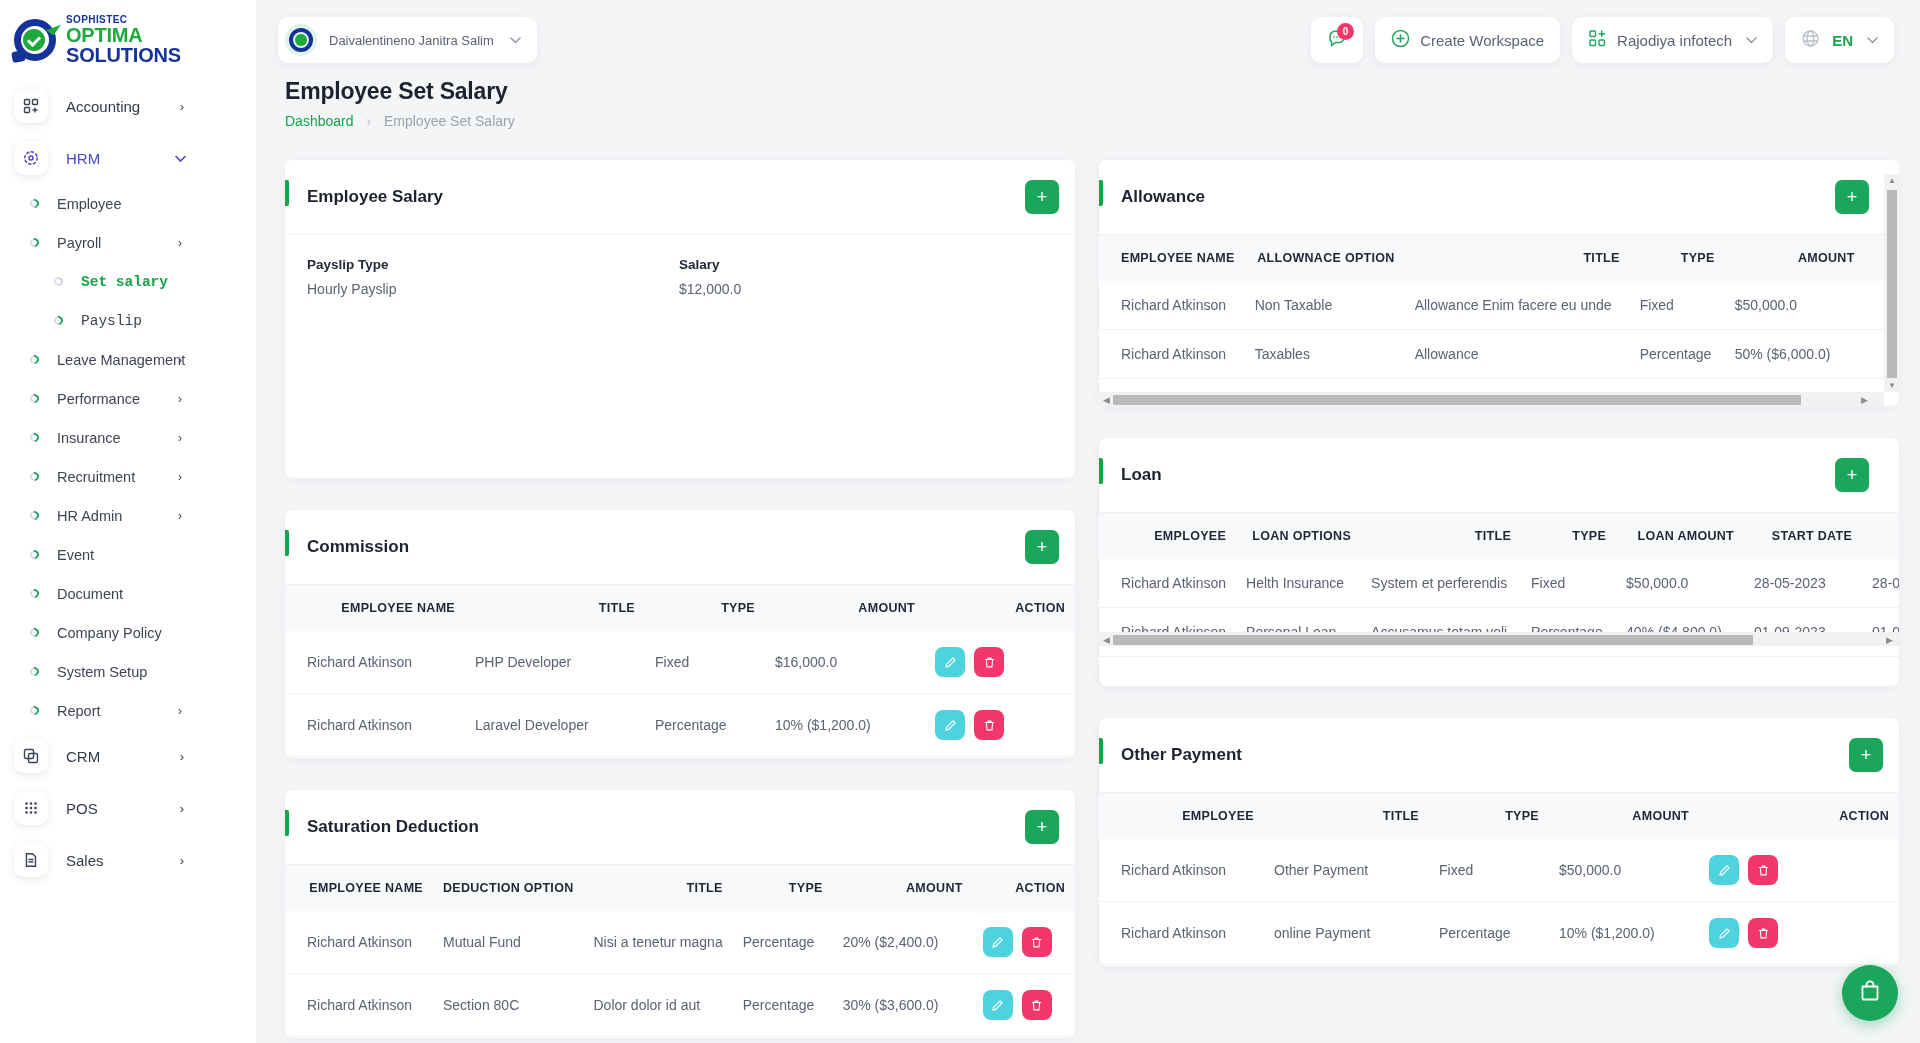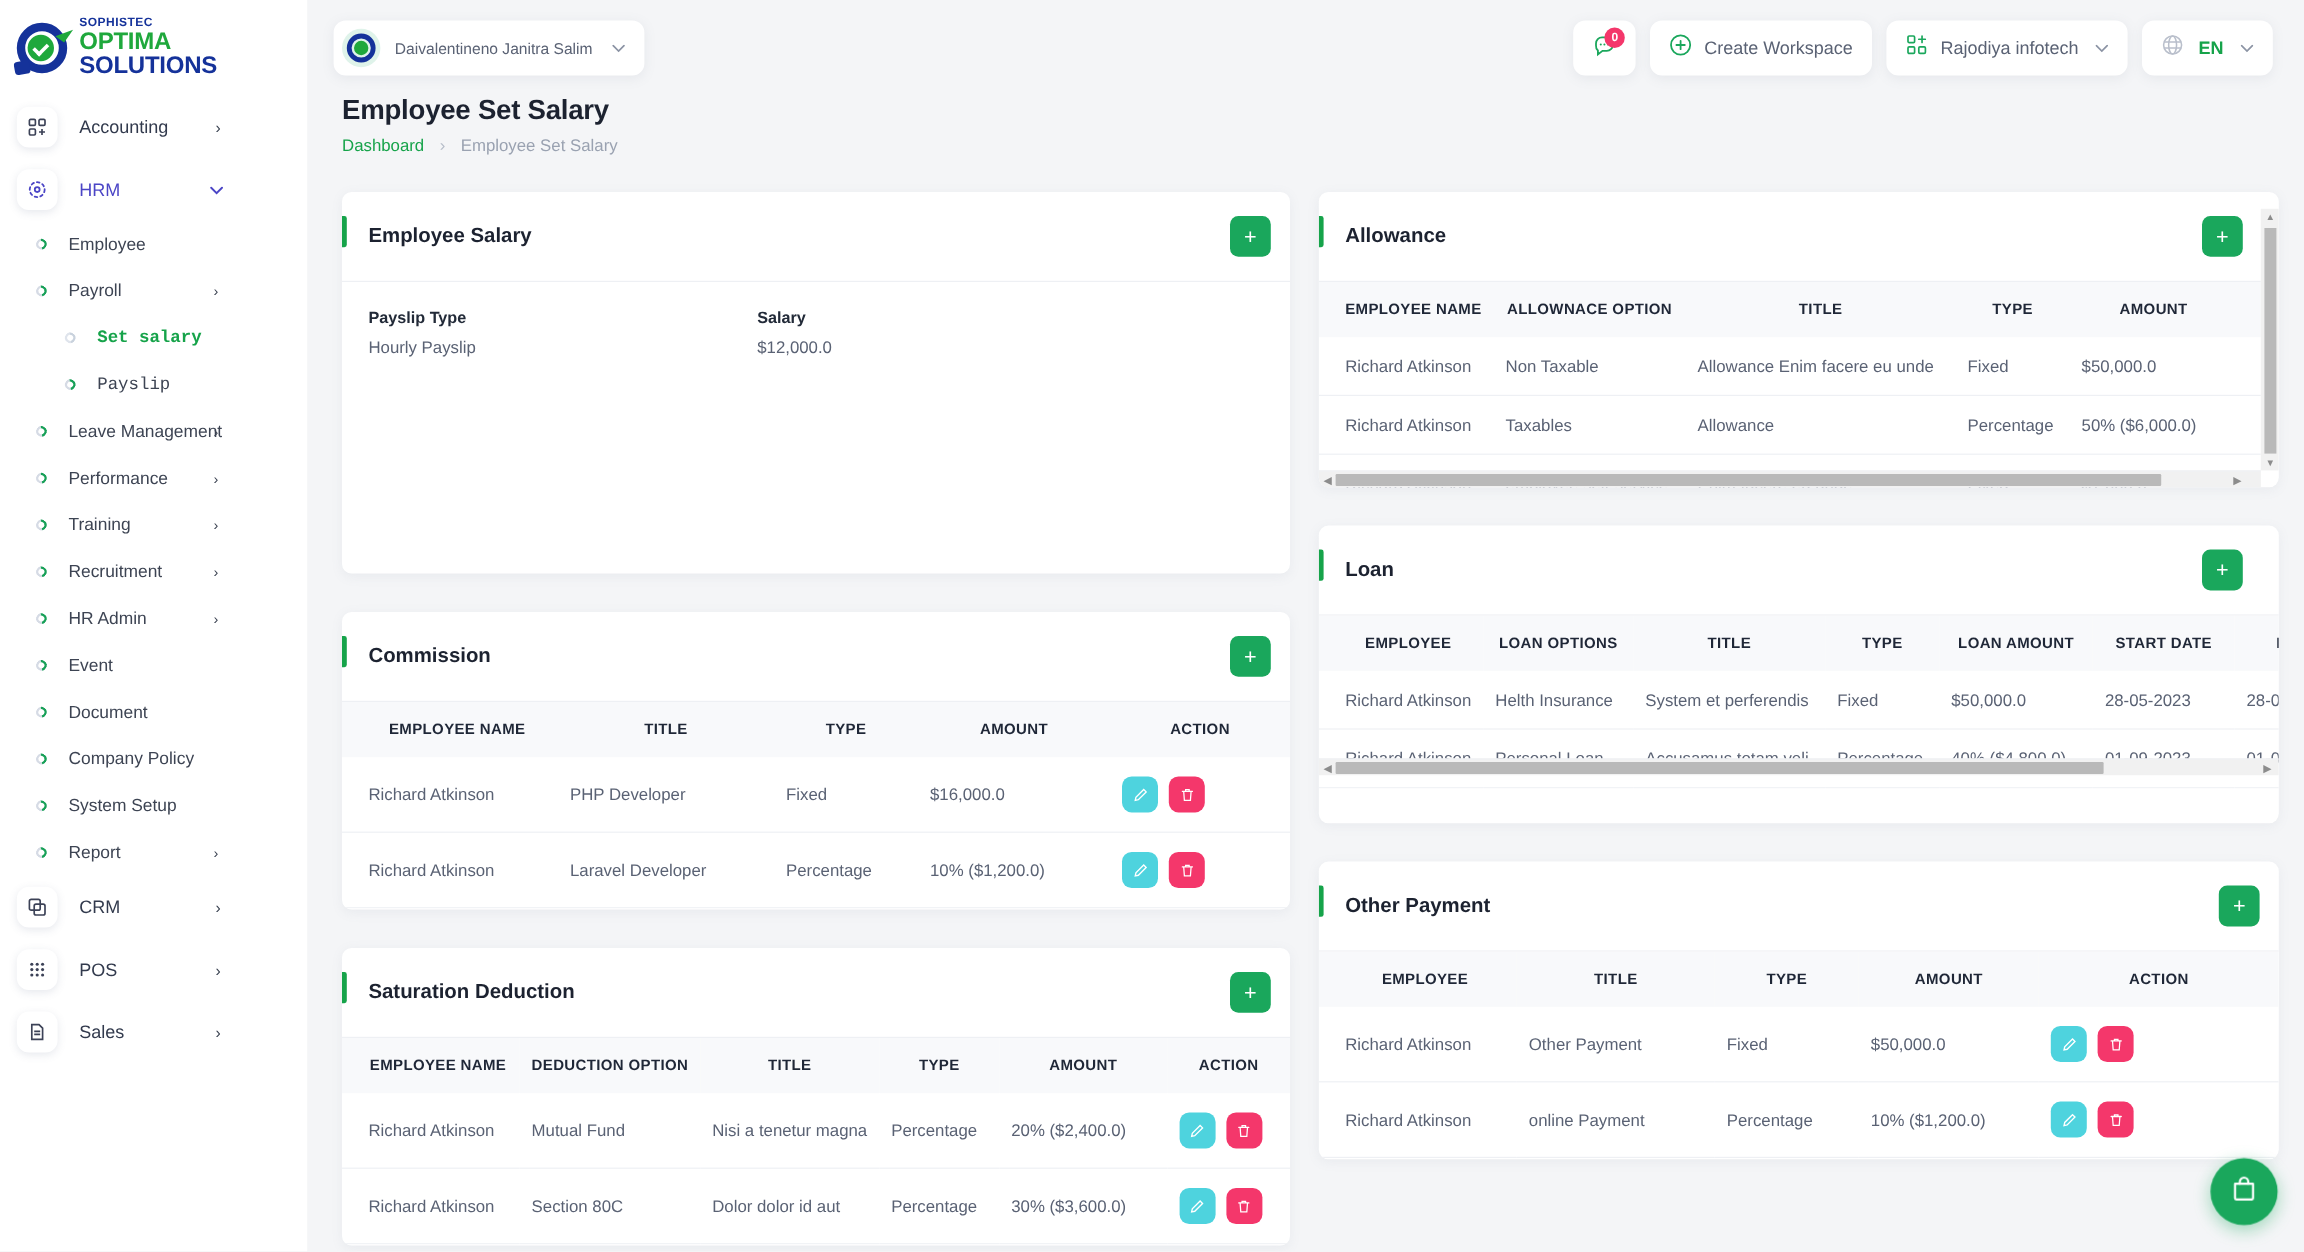--- a/index.html
+++ b/index.html
@@ -146,28 +146,28 @@
     content:""; position:absolute; left:0; top: 20px; width: 4px; height: 26px;
     background:#16a34a; border-radius: 0 2px 2px 0;
   }
   .card-title { font-size: 17px; font-weight: 700; color:#1c2230; }
   .add-btn {
     margin-left:auto; width: 34px; height: 34px; border-radius: 7px;
     background:#1aa75c; color:#fff; border:none; font-size: 18px; line-height:1;
     display:flex; align-items:center; justify-content:center; cursor:pointer;
   }
   .card-body { border-top: 1px solid #eef0f4; }
-  .kv-row { display:flex; padding: 22px 22px 0 22px; }
+  .kv-row { display:flex; padding: 22px 22px 0 22px; gap: 48px; }
   .kv { width: 324px; }
   .kv .k { font-size: 13.5px; font-weight: 700; color:#222a38; }
   .kv .v { font-size: 14px; color:#5a6274; margin-top: 9px; }
 
   table { width: 100%; border-collapse: collapse; }
   thead th {
-    background:#f8f9fb; text-align:center; font-size: 12.5px; font-weight:700;
+    background:#f8f9fb; text-align:right; font-size: 12.5px; font-weight:700;
     color:#1f2737; letter-spacing:.3px; padding: 16px 10px; white-space:nowrap;
   }
   tbody td {
     font-size: 14px; color:#5a6274; padding: 16px 10px; white-space:nowrap;
     border-bottom: 1px solid #eef0f4;
   }
   thead th:first-child, tbody td:first-child { padding-left: 22px; }
 
   .tbl-scroll { overflow:hidden; position:relative; }
   .act { display:flex; gap: 9px; }
@@ -278,21 +278,21 @@
     </div>
 
     <div class="nav-sub">
       <span class="dot"></span>
       <span class="nav-label">Performance</span>
       <span class="chev">›</span>
     </div>
 
     <div class="nav-sub">
       <span class="dot"></span>
-      <span class="nav-label">Training</span>
+      <span class="nav-label">Insurance</span>
       <span class="chev">›</span>
     </div>
 
     <div class="nav-sub">
       <span class="dot"></span>
       <span class="nav-label">Recruitment</span>
       <span class="chev">›</span>
     </div>
 
     <div class="nav-sub">

